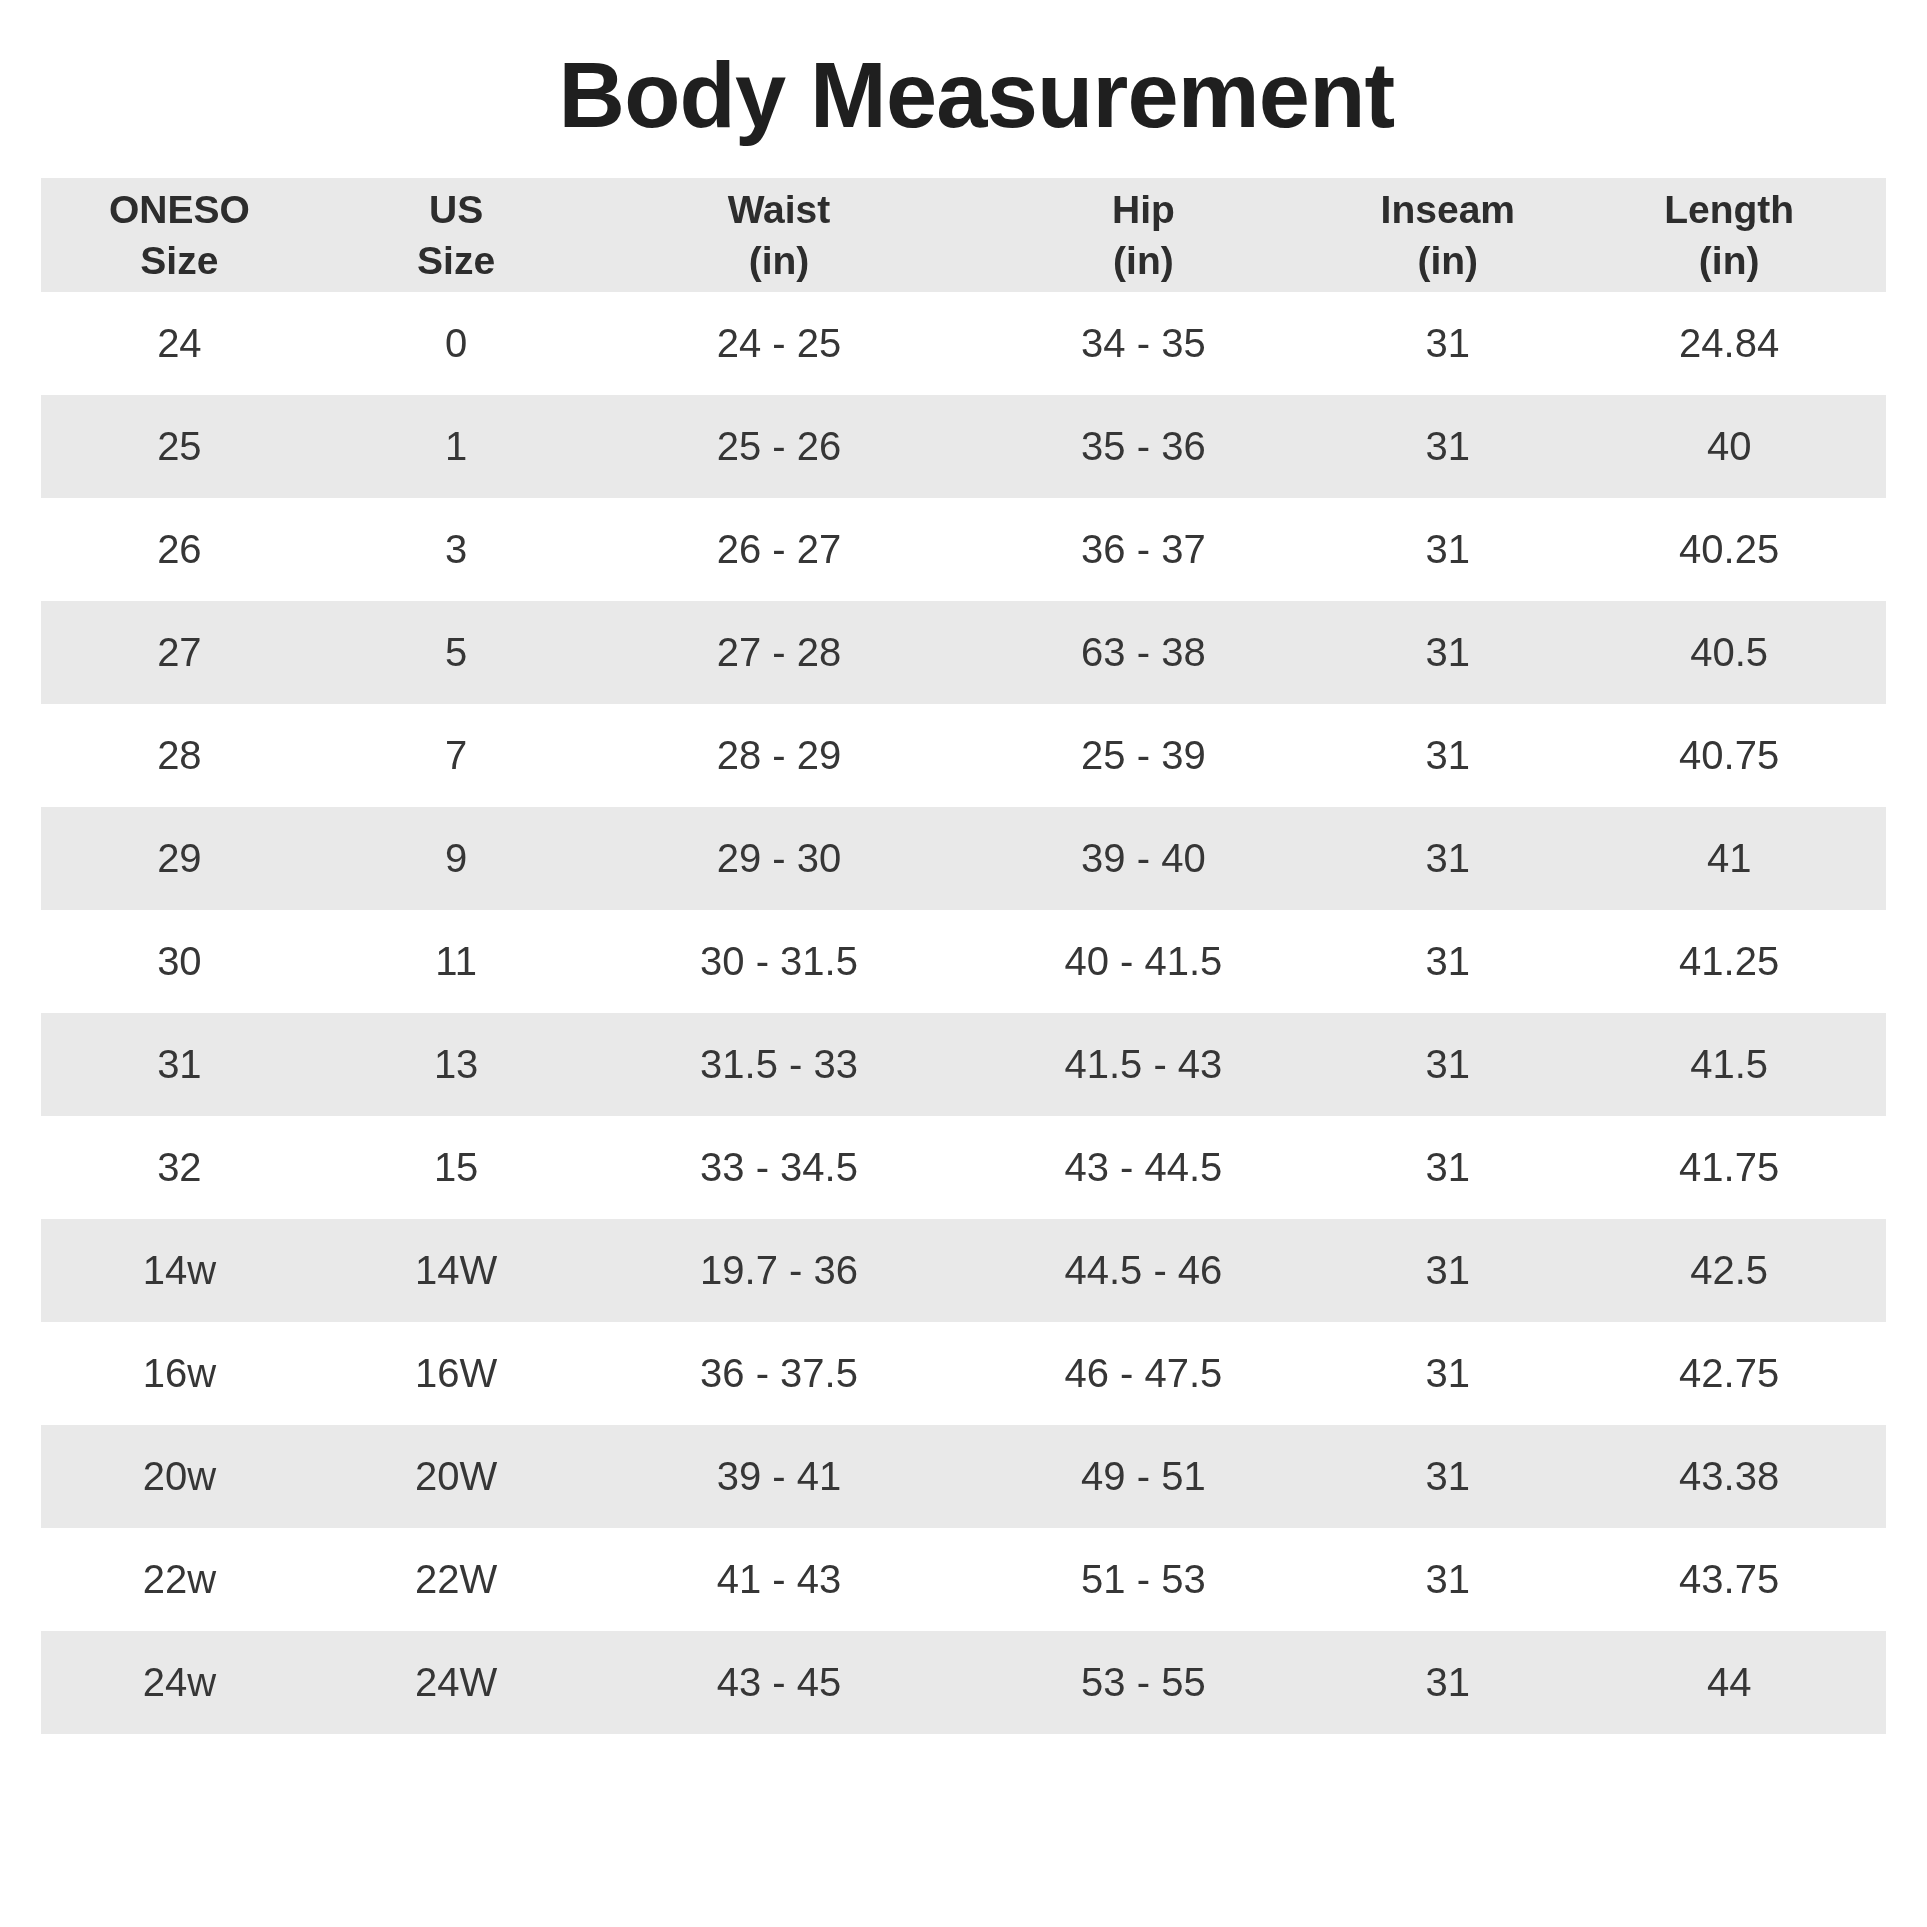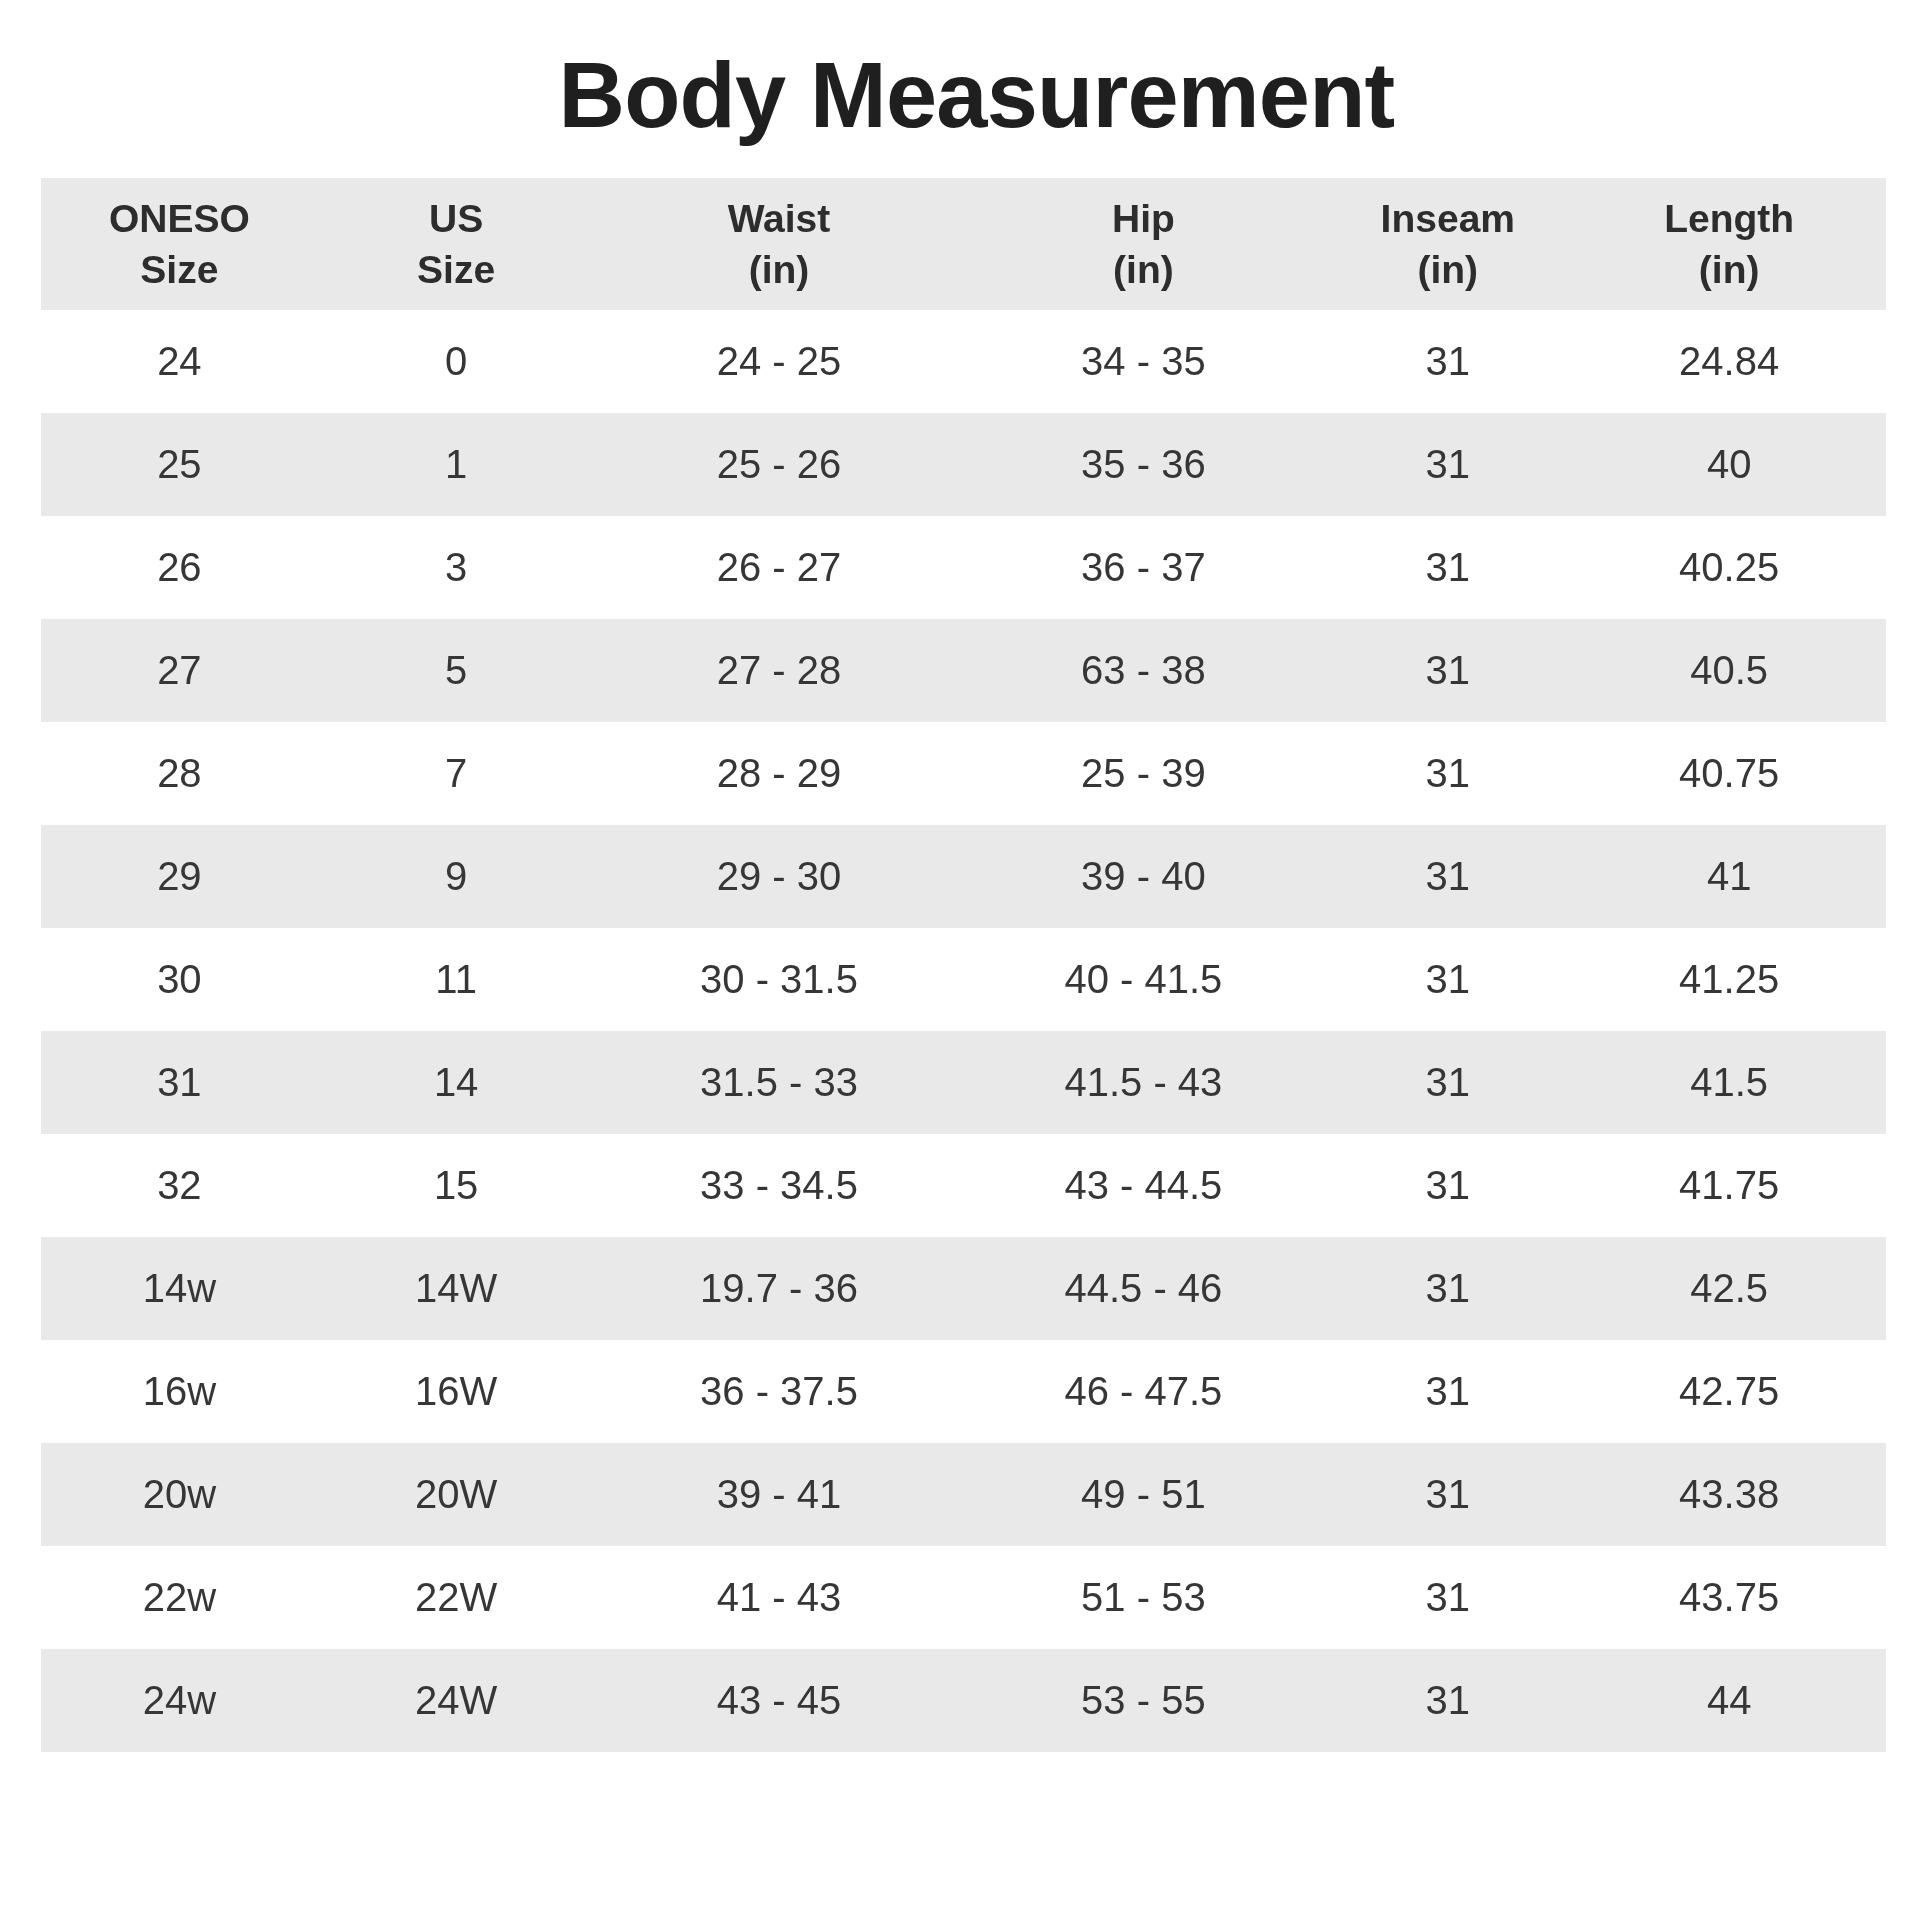--- a/index.html
+++ b/index.html
@@ -39,21 +39,21 @@
   table.size-table col.c6 { width: 17%; }
   table.size-table thead th {
     background: #e9e9e9;
     height: 106px;
     font-size: 39px;
     font-weight: 700;
     color: #2d2d2d;
     text-align: center;
     vertical-align: middle;
     line-height: 51px;
-    padding: 13px;
+    padding: 4px;
   }
   table.size-table thead th span { display: block; }
   table.size-table tbody td {
     height: 103px;
     font-size: 40px;
     font-weight: 400;
     color: #363636;
     text-align: center;
     vertical-align: middle;
     padding: 0;
@@ -156,21 +156,21 @@
         <tr>
     <td>30</td>
     <td>11</td>
     <td>30 - 31.5</td>
     <td>40 - 41.5</td>
     <td>31</td>
     <td>41.25</td>
   </tr>
         <tr>
     <td>31</td>
-    <td>14</td>
+    <td>13</td>
     <td>31.5 - 33</td>
     <td>41.5 - 43</td>
     <td>31</td>
     <td>41.5</td>
   </tr>
         <tr>
     <td>32</td>
     <td>15</td>
     <td>33 - 34.5</td>
     <td>43 - 44.5</td>

